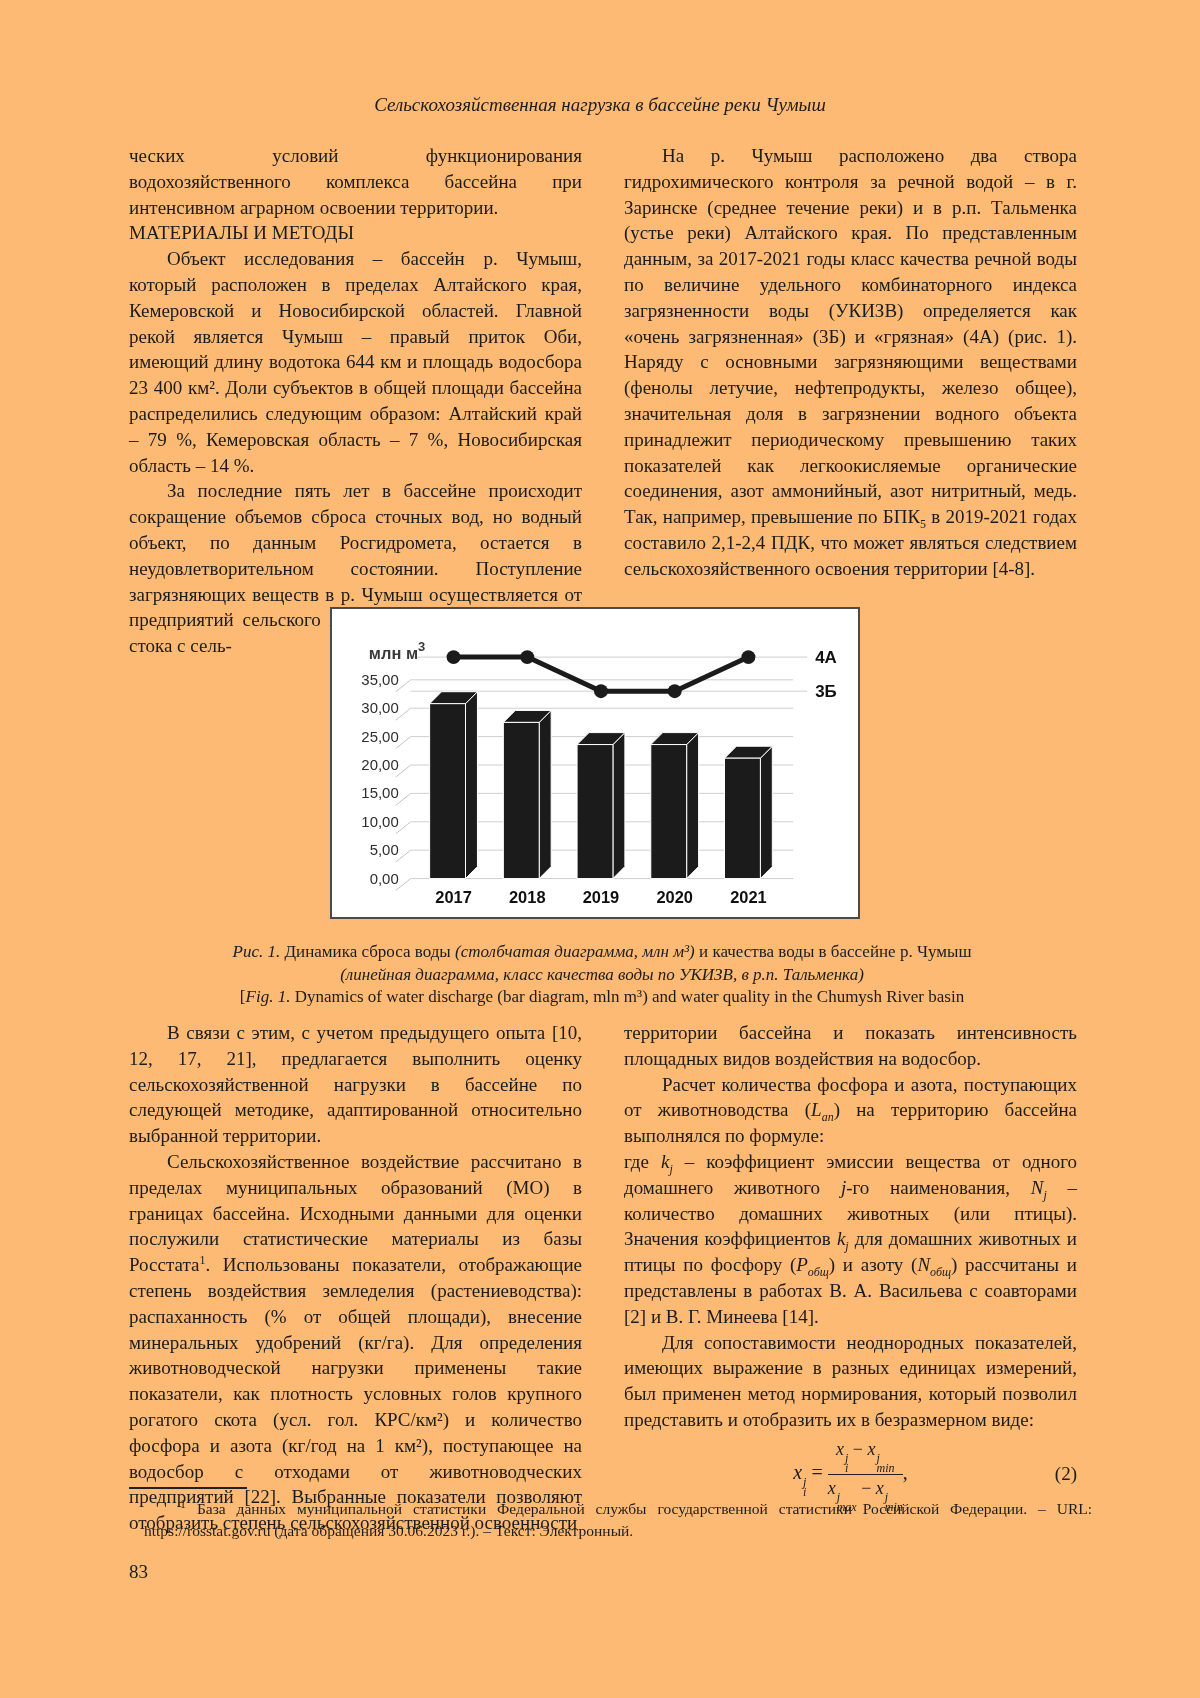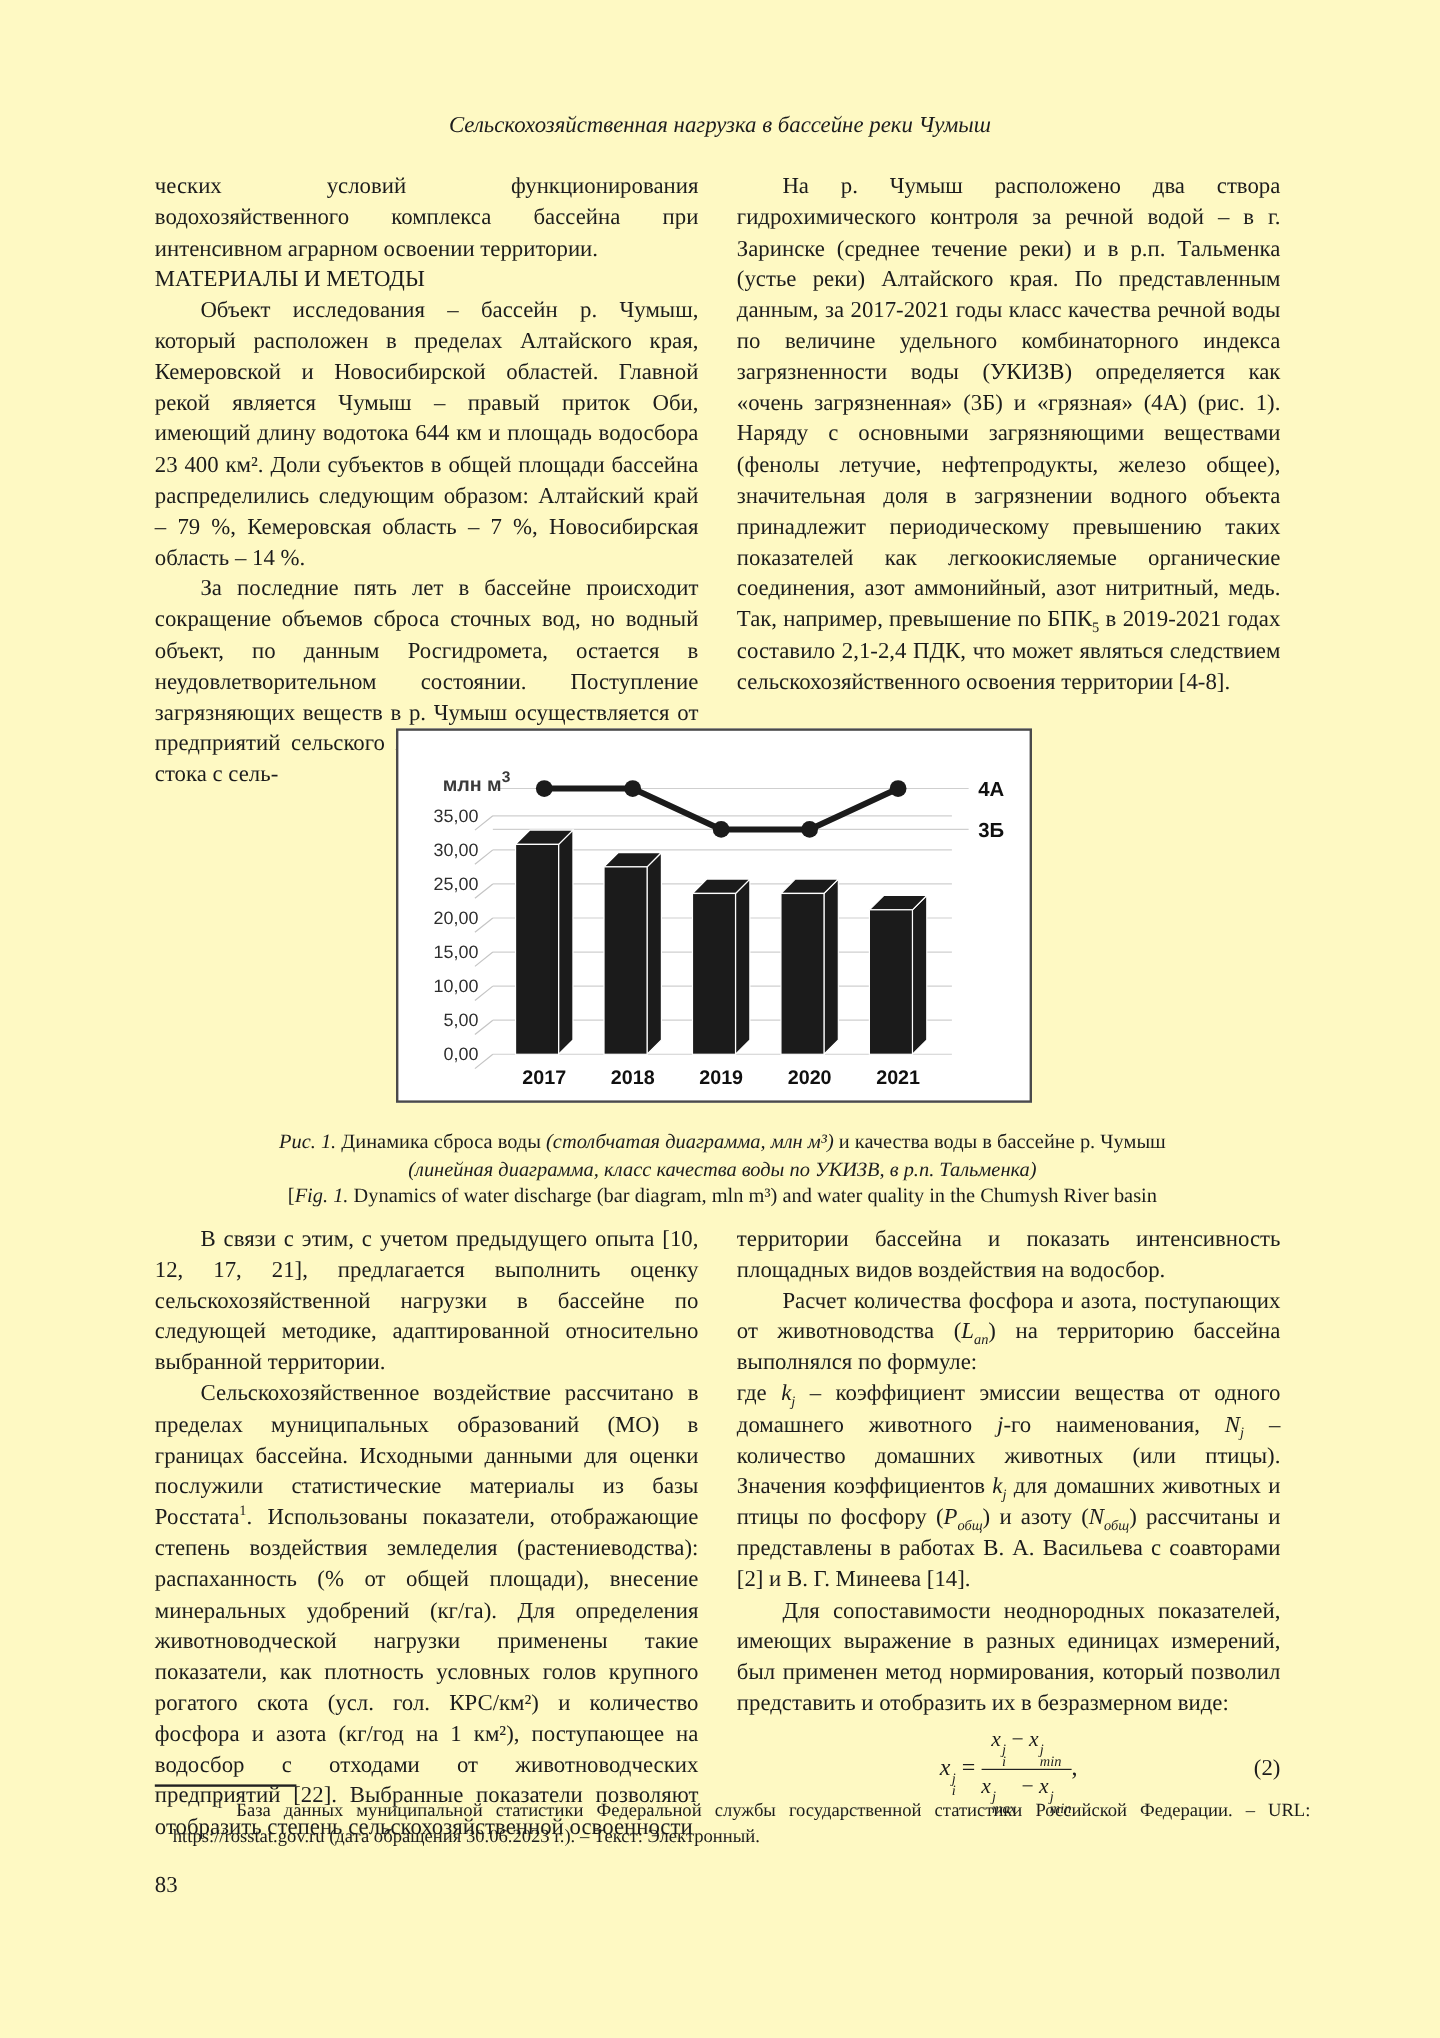--- a/index.html
+++ b/index.html
@@ -1,20 +1,20 @@
 <!DOCTYPE html>
 <html lang="ru"><head>
 <meta charset="utf-8">
 <style>
   html,body{margin:0;padding:0;background:#888;}
-  .page{position:relative;width:1200px;height:1698px;margin:0 auto;background:#fef9c3;
+  .page{position:relative;width:1200px;height:1698px;margin:0 auto;background:#fdba74;
         font-family:"Liberation Serif",serif;color:#1c1c1c;overflow:hidden;}
   .runhead{position:absolute;top:94px;left:0;width:100%;text-align:center;
            font-style:italic;font-size:19px;}
-  .cols{position:absolute;left:129px;width:948px;display:flex;gap:32px;}
+  .cols{position:absolute;left:129px;width:948px;display:flex;gap:42px;}
   #cols-top{top:143px;}
   #cols-bottom{top:1020px;}
   .col{width:453px;font-size:19px;line-height:25.8px;text-align:justify;}
   .col p{margin:0;text-indent:38px;}
   .col p.noindent{text-indent:0;}
   .sechead{text-indent:0 !important;}
   sub{font-size:12px;line-height:0;}
   sup{font-size:12px;line-height:0;}
   .eq{position:relative;display:flex;justify-content:center;align-items:center;
       margin:4px 0;text-indent:0 !important;}

